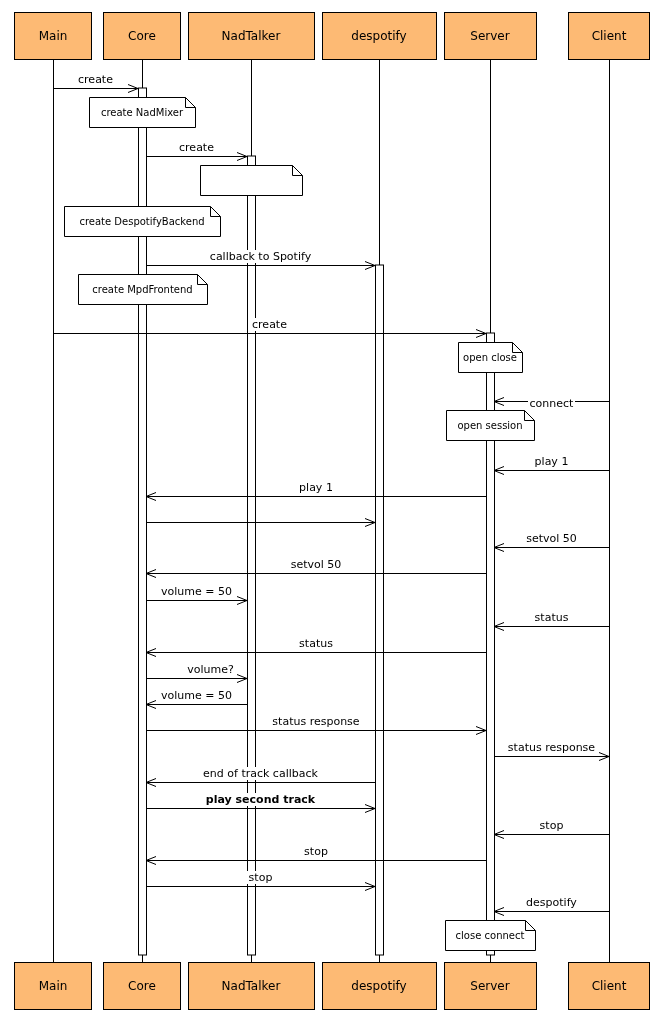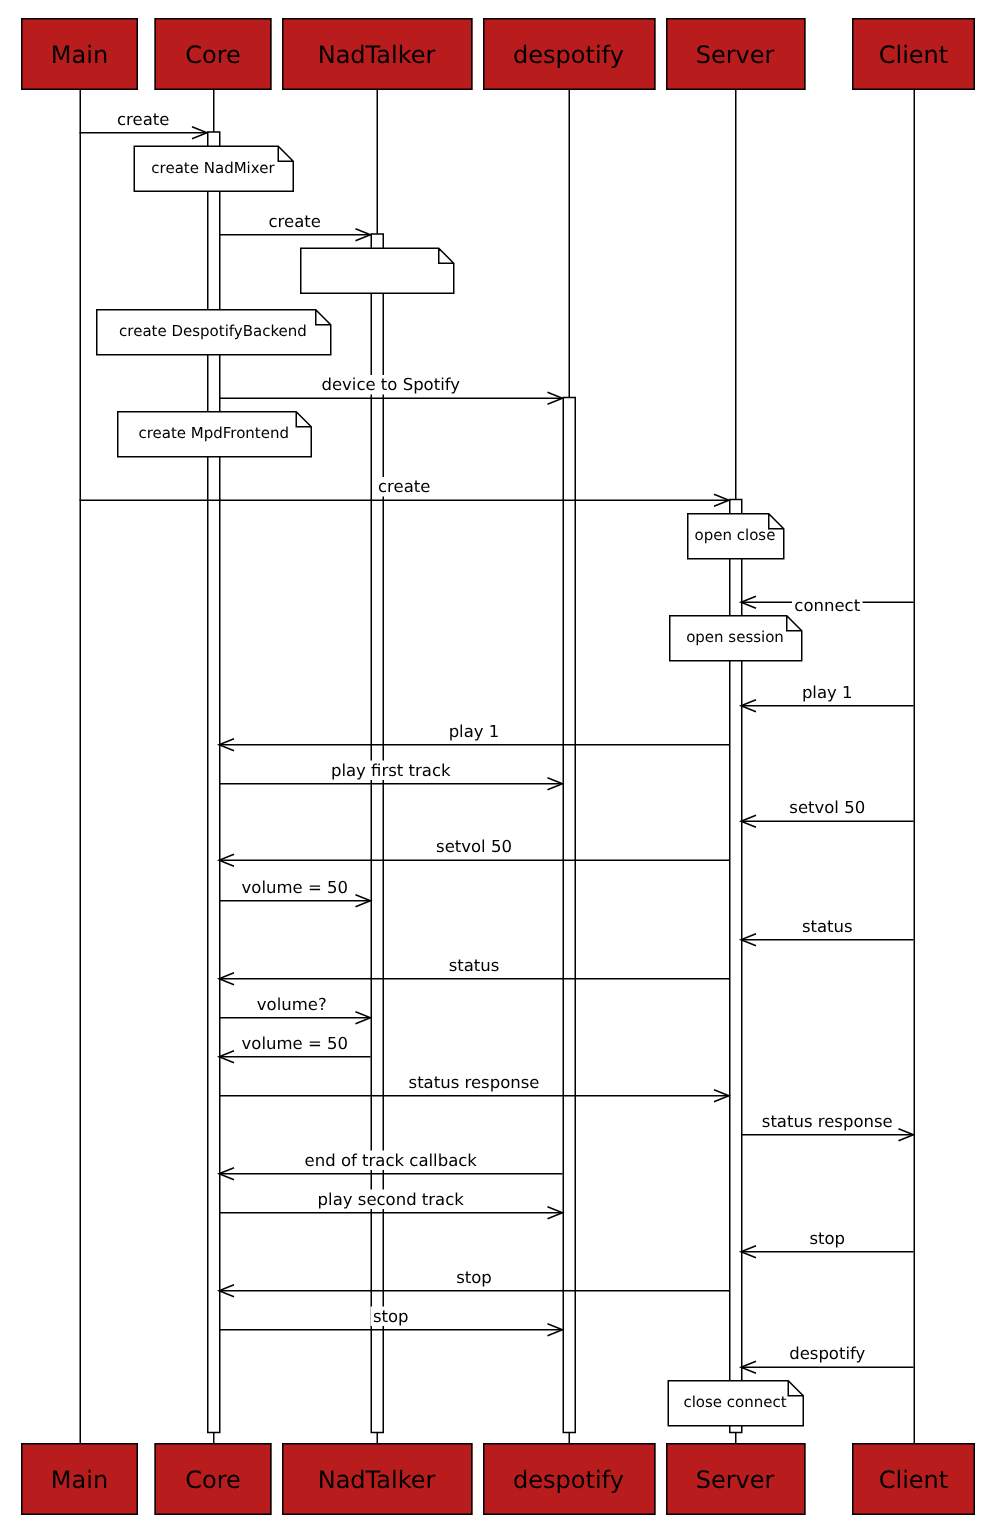--- a/index.html
+++ b/index.html
@@ -18,25 +18,25 @@
   }
   #diagram-canvas {
     position: absolute;
     left: 0;
     top: 0;
   }
   .pbox {
     position: absolute;
     box-sizing: border-box;
     border: 1px solid #000000;
-    background: #b91c1c;
+    background: #fdba74;
     display: flex;
     align-items: center;
     justify-content: center;
-    font-size: 16px;
+    font-size: 12px;
     white-space: nowrap;
   }
   .mlabel {
     position: absolute;
     display: flex;
     align-items: flex-end;
     justify-content: center;
     font-size: 11px;
     pointer-events: none;
     white-space: nowrap;
@@ -125,68 +125,65 @@
       <path d="M446.5,410.5 L524.5,410.5 L534.5,420.5 L534.5,440.5 L446.5,440.5 Z M524.5,410.5 L524.5,420.5 L534.5,420.5" fill="#ffffff" stroke="#000000" stroke-width="1"></path>
       <path d="M445.5,920.5 L525.5,920.5 L535.5,930.5 L535.5,950.5 L445.5,950.5 Z M525.5,920.5 L525.5,930.5 L535.5,930.5" fill="#ffffff" stroke="#000000" stroke-width="1"></path>
     </svg>
 <div class="mlabel" style="left: 53px; top: 72px; width: 85px; height: 14px;">
       <span>create</span>
     </div>
     <div class="mlabel" style="left: 146px; top: 140px; width: 101px; height: 14px;">
       <span>create</span>
     </div>
     <div class="mlabel" style="left: 146px; top: 249px; width: 229px; height: 14px;">
-      <span>device to Spotify</span>
+      <span>callback to Spotify</span>
     </div>
     <div class="mlabel" style="left: 53px; top: 317px; width: 433px; height: 14px;">
       <span>create</span>
     </div>
     <div class="mlabel" style="left: 494px; top: 396px; width: 115px; height: 14px;">
       <span>connect</span>
     </div>
     <div class="mlabel" style="left: 494px; top: 454px; width: 115px; height: 14px;">
       <span>play 1</span>
     </div>
     <div class="mlabel" style="left: 146px; top: 480px; width: 340px; height: 14px;">
       <span>play 1</span>
     </div>
-    <div class="mlabel" style="left: 146px; top: 506px; width: 229px; height: 14px;">
-      <span>play first track</span>
-    </div>
     <div class="mlabel" style="left: 494px; top: 531px; width: 115px; height: 14px;">
       <span>setvol 50</span>
     </div>
     <div class="mlabel" style="left: 146px; top: 557px; width: 340px; height: 14px;">
       <span>setvol 50</span>
     </div>
     <div class="mlabel" style="left: 146px; top: 584px; width: 101px; height: 14px;">
       <span>volume = 50</span>
     </div>
     <div class="mlabel" style="left: 494px; top: 610px; width: 115px; height: 14px;">
       <span>status</span>
     </div>
     <div class="mlabel" style="left: 146px; top: 636px; width: 340px; height: 14px;">
       <span>status</span>
     </div>
-    <div class="mlabel" style="left: 144px; top: 662px; width: 101px; height: 14px; justify-content: center;">
+    <div class="mlabel" style="left: 160px; top: 662px; width: 101px; height: 14px; justify-content: center;">
       <span>volume?</span>
     </div>
     <div class="mlabel" style="left: 146px; top: 688px; width: 101px; height: 14px;">
       <span>volume = 50</span>
     </div>
     <div class="mlabel" style="left: 146px; top: 714px; width: 340px; height: 14px;">
       <span>status response</span>
     </div>
     <div class="mlabel" style="left: 494px; top: 740px; width: 115px; height: 14px;">
       <span>status response</span>
     </div>
     <div class="mlabel" style="left: 146px; top: 766px; width: 229px; height: 14px;">
       <span>end of track callback</span>
     </div>
-    <div class="mlabel" style="left: 146px; top: 792px; width: 229px; height: 14px;">
+    <div class="mlabel" style="left: 146px; top: 792px; width: 229px; height: 14px; font-weight: bold;">
       <span>play second track</span>
     </div>
     <div class="mlabel" style="left: 494px; top: 818px; width: 115px; height: 14px;">
       <span>stop</span>
     </div>
     <div class="mlabel" style="left: 146px; top: 844px; width: 340px; height: 14px;">
       <span>stop</span>
     </div>
     <div class="mlabel" style="left: 146px; top: 870px; width: 229px; height: 14px;">
       <span>stop</span>

